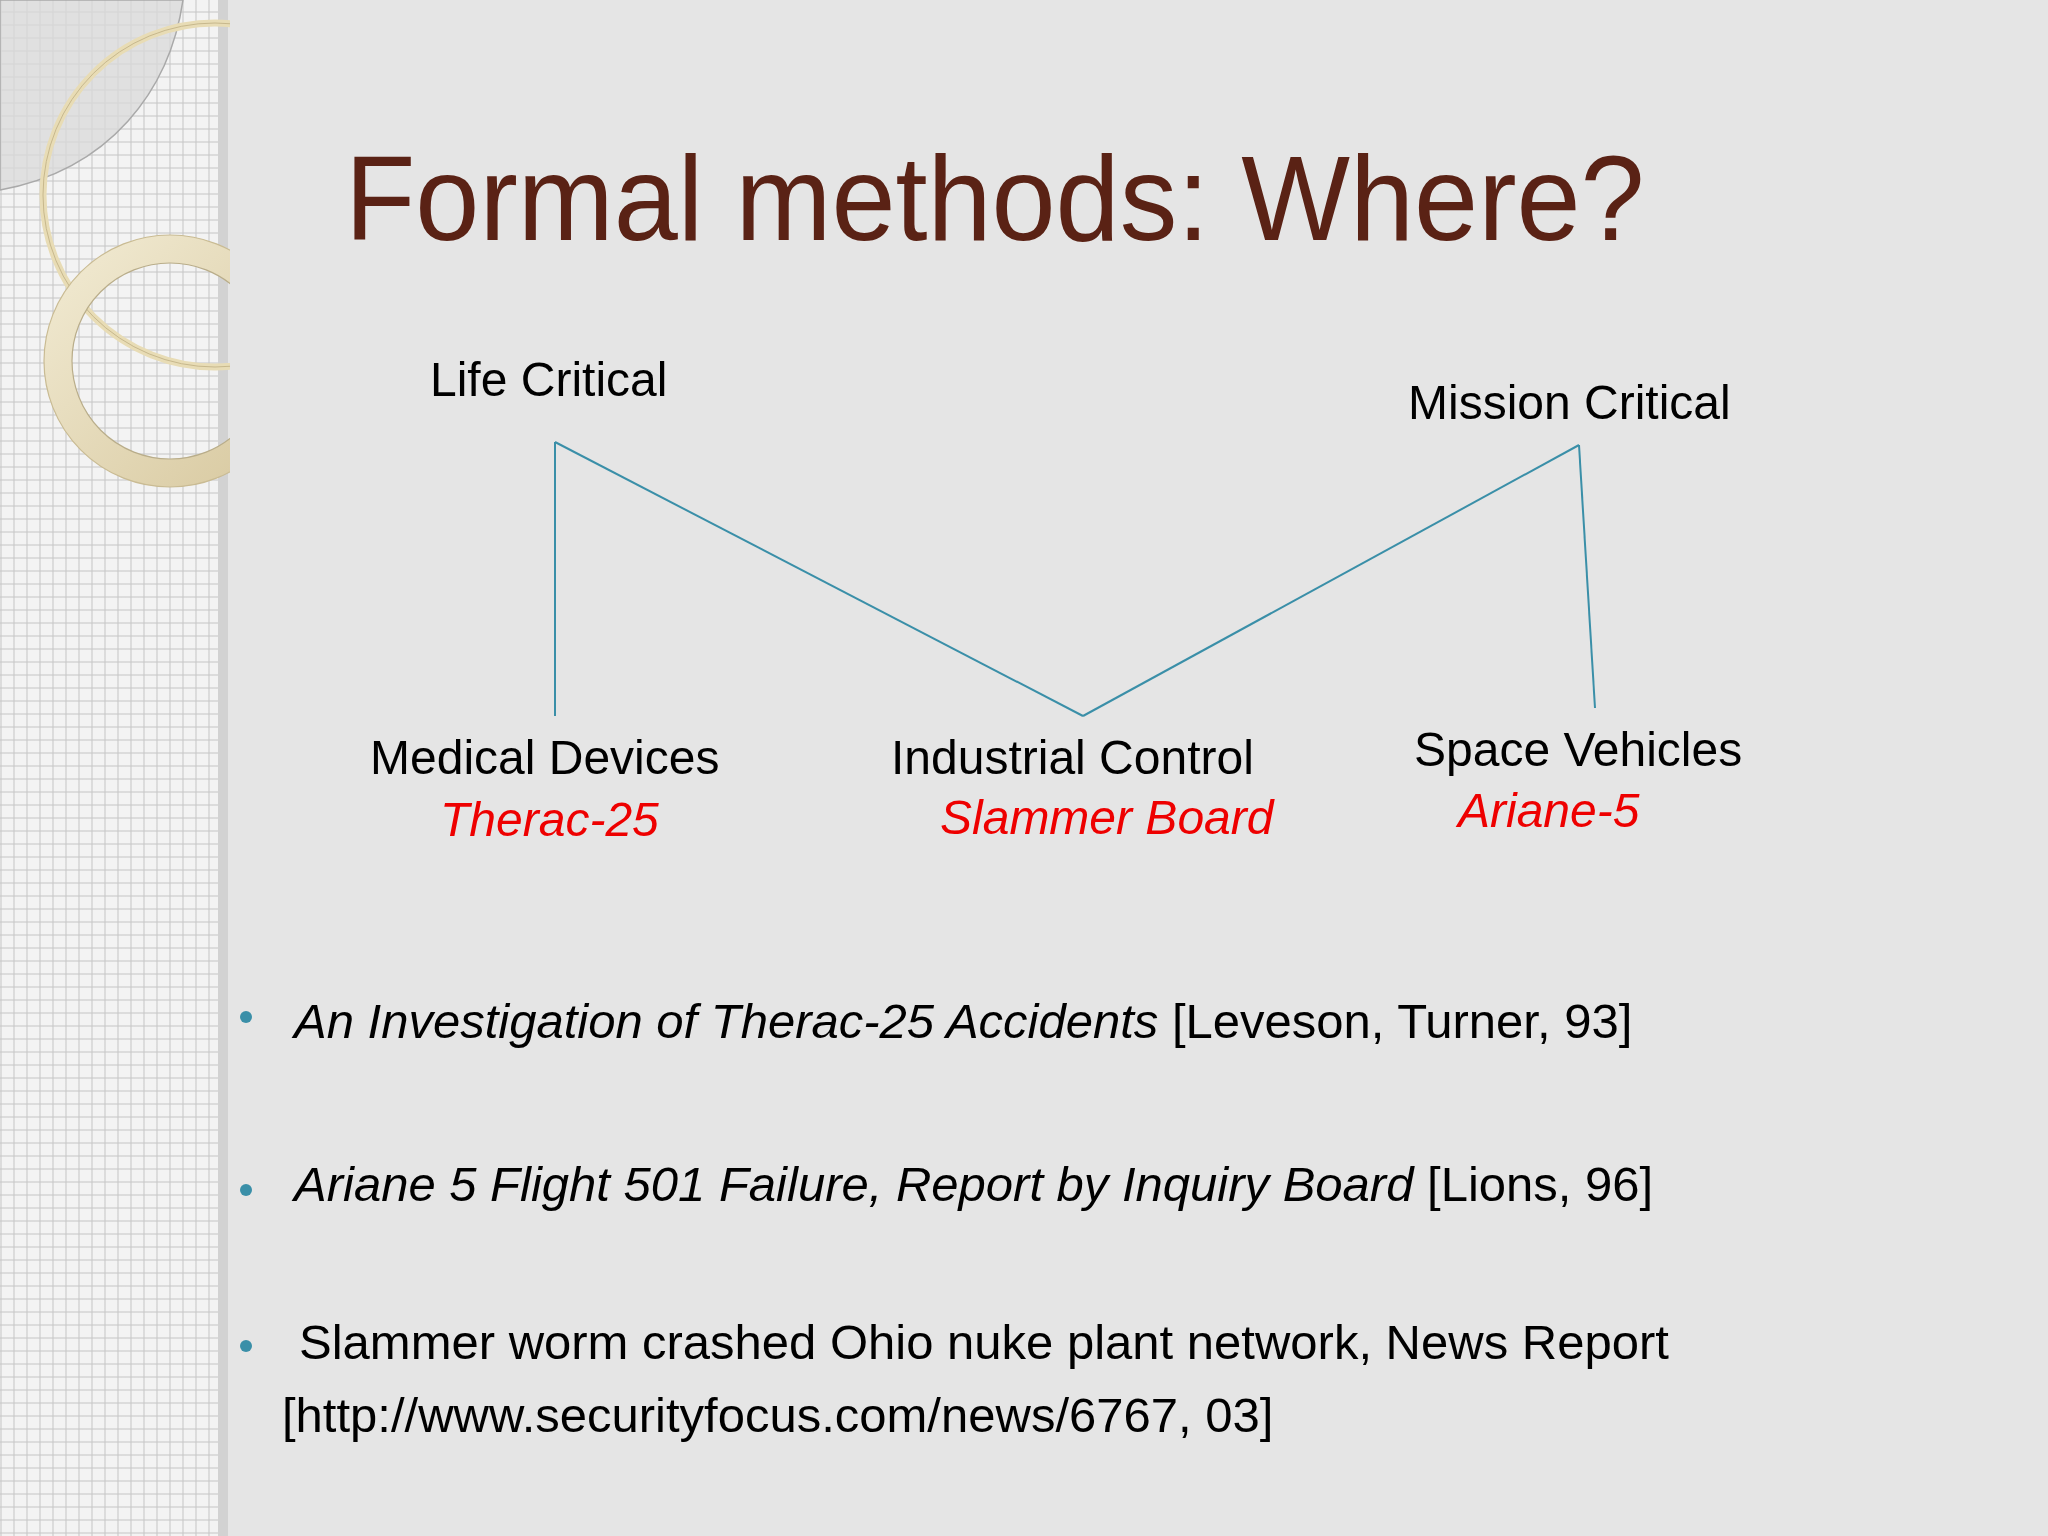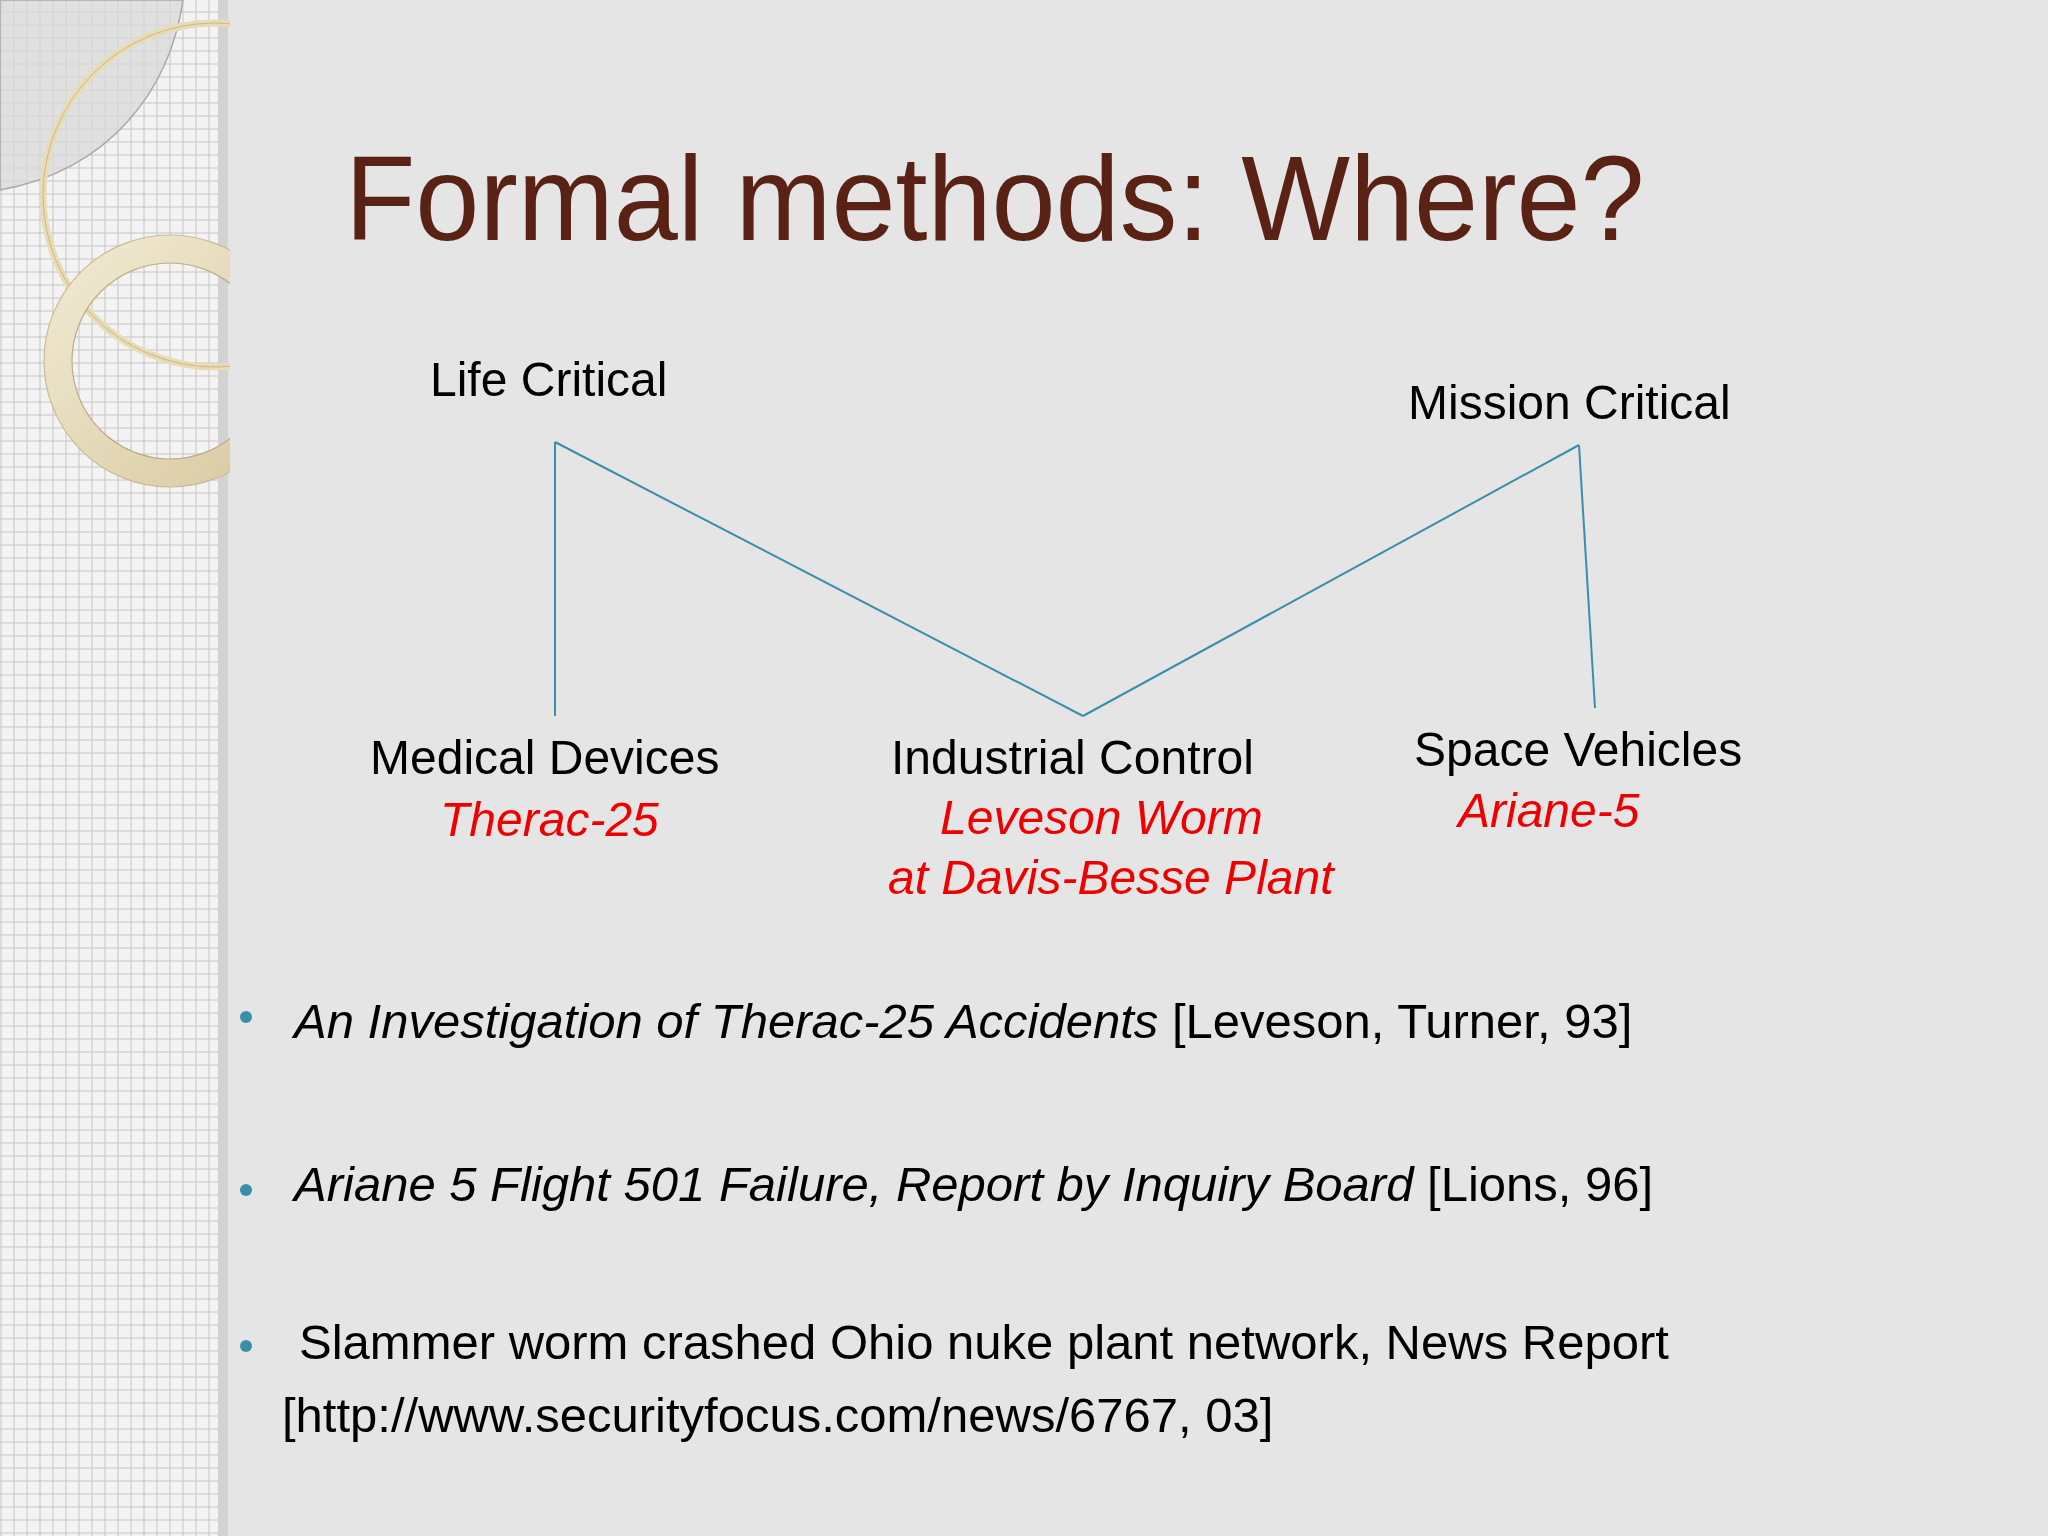--- a/index.html
+++ b/index.html
@@ -70,22 +70,21 @@
     </g>
   </svg>
 
   <div class="abs node" style="left:430px; top:356px;">Life Critical</div>
   <div class="abs node" style="left:1408px; top:379px;text-align:right;">Mission Critical</div>
 
   <div class="abs node" style="left:370px; top:734px;">Medical Devices</div>
   <div class="abs example" style="left:440px; top:796px;">Therac-25</div>
 
   <div class="abs node" style="left:891px; top:734px;">Industrial Control</div>
-  <div class="abs example" style="left:940px; top:794px;">Leveson Worm</div>
-  <div class="abs example" style="left:888px; top:854px;">at Davis-Besse Plant</div>
+  <div class="abs example" style="left:940px; top:794px;">Slammer Board</div>
 
   <div class="abs node" style="left:1414px; top:726px;">Space Vehicles</div>
   <div class="abs example" style="left:1458px; top:787px;">Ariane-5</div>
 
   <span class="bullet" style="left:240px; top:1011px;"></span>
   <div class="abs ref" style="left:294px; top:997px;">
     <i>An Investigation of Therac-25 Accidents</i>
     <span>[Leveson, Turner, 93]</span>
   </div>
 

